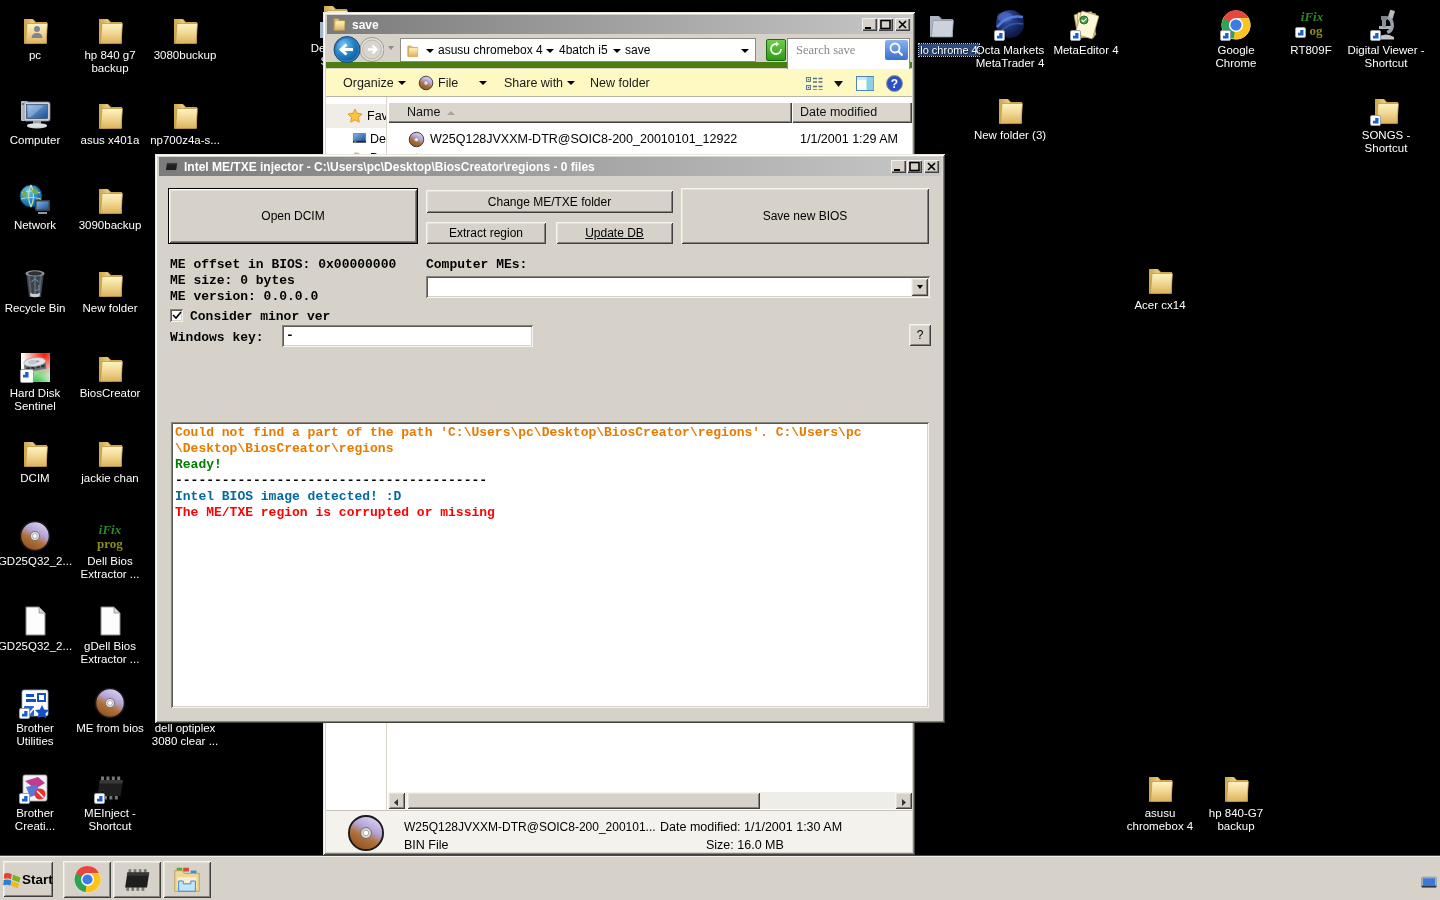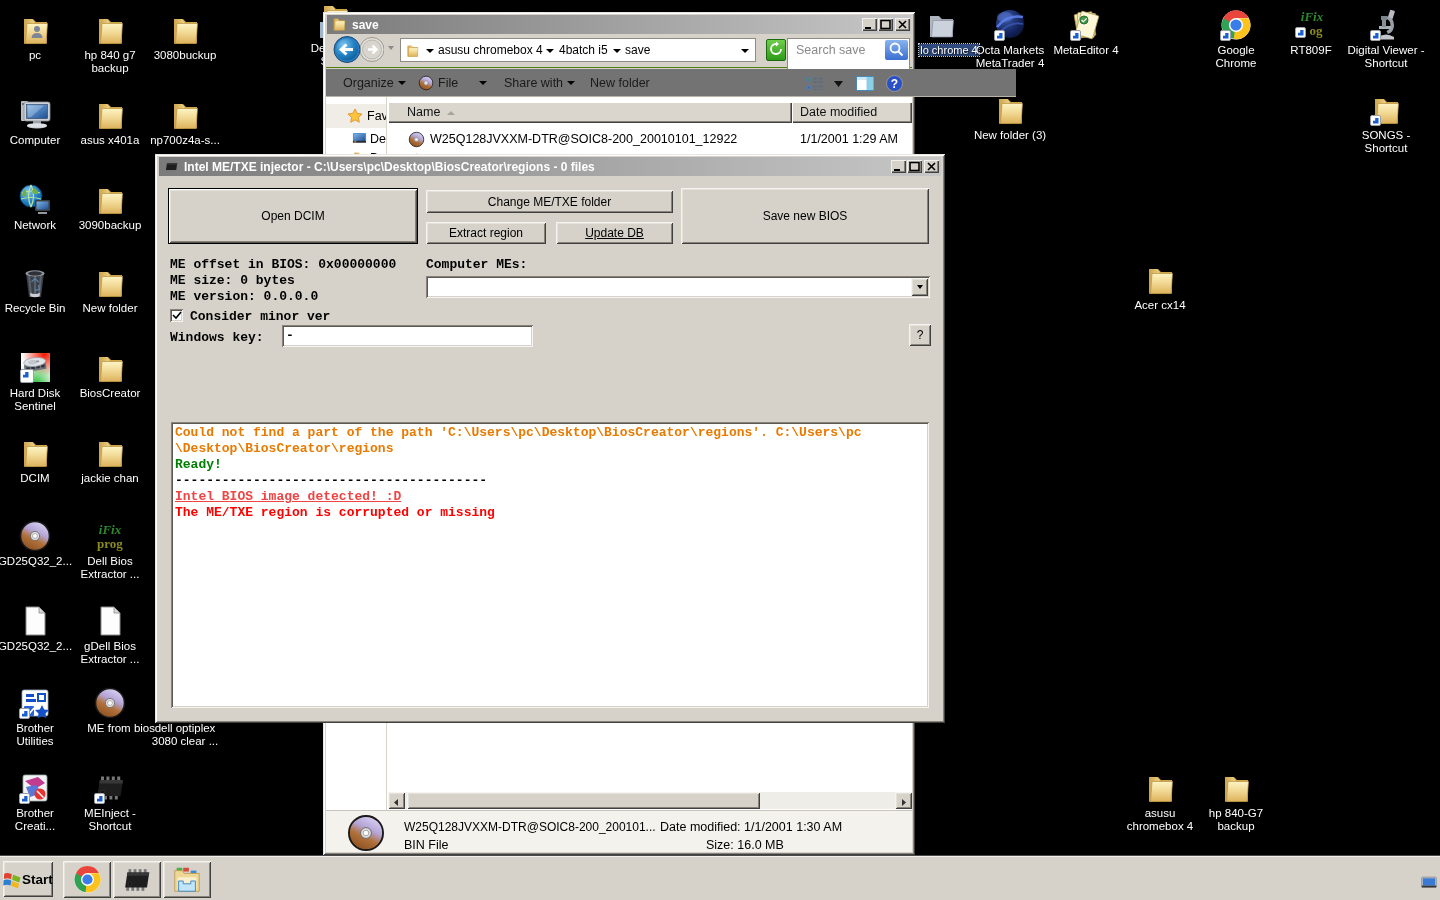--- a/index.html
+++ b/index.html
@@ -409,21 +409,21 @@
       <div class="lbl">Dell Bios<br>Extractor ...</div>
     </div>
   <div class="dicon" style="left:65px; top:604px;">
       <div class="ic">
         <svg width="34" height="34">
           <use href="#file"></use>
         </svg>
       </div>
       <div class="lbl">gDell Bios<br>Extractor ...</div>
     </div>
-  <div class="dicon" style="left:65px; top:686px;text-align:right;">
+  <div class="dicon" style="left:65px; top:686px;">
       <div class="ic">
         <svg width="34" height="34">
           <use href="#cd"></use>
         </svg>
       </div>
       <div class="lbl">ME from bios</div>
     </div>
   <div class="dicon" style="left:65px; top:771px;">
       <div class="ic">
         <svg width="34" height="34">
@@ -581,21 +581,21 @@
           <rect x="3" y="2.5" width="9" height="8" fill="none" stroke="#000" stroke-width="1.6"></rect>
         </svg>
       </div>
     <div class="tbtn" style="left:568px; top:3px;">
         <svg width="15" height="13">
           <path d="M4 3 l7 7 M11 3 l-7 7" stroke="#000" stroke-width="1.6"></path>
         </svg>
       </div>
   </div>
 
-  <div class="abs" style="left:3px; top:22px; width:586px; height:34px; background:#d6d2ca; border-bottom:1px solid #4d7c0f;">
+  <div class="abs" style="left:3px; top:22px; width:586px; height:34px; background:#d6d2ca; border-bottom:6px solid #4d7c0f;">
 
     <svg width="52" height="30" style="position:absolute; left:6px; top:1px;">
       <circle cx="40" cy="14.5" r="12" fill="#e3e1dc" stroke="#9b9890"></circle>
       <circle cx="40" cy="14.5" r="9.5" fill="#d8d5cf" stroke="#b8b5ae"></circle>
       <path d="M36 14.5 h8 M40.5 10.5 l4 4 -4 4" stroke="#fff" stroke-width="2.4" fill="none"></path>
       <circle cx="15" cy="14.5" r="13" fill="#2a7ec4" stroke="#1a4a74"></circle>
       <circle cx="15" cy="14.5" r="11" fill="url(#backgrad)"></circle>
       <path d="M21 14.5 h-11 M14.5 9.5 l-5.5 5 5.5 5" stroke="#fff" stroke-width="2.8" fill="none"></path>
     </svg>
     <span class="tri-d" style="position:absolute; left:62px; top:12px; border-top-color:#8a8a8a; border-left-width:3.5px; border-right-width:3.5px;"></span>
@@ -613,32 +613,32 @@
       <span class="tri-d" style="position:absolute;left:340px;top:10px;"></span>
     </div>
 
     <div class="abs" style="left:440px; top:5px; width:20px; height:22px; background:linear-gradient(#6fcf4a,#2f9a1a); border:1px solid #1a6a10; border-radius:2px;">
       <svg width="18" height="20">
           <path d="M9 4 a5 5 0 1 0 5 5" stroke="#fff" stroke-width="1.8" fill="none"></path>
           <path d="M9 1.5 l3 2.5 -3 2.5" fill="#fff"></path>
         </svg>
     </div>
 
-    <div class="abs" style="left:461px; top:4px; width:123px; height:40px; background:#fff; border:1px solid #8e8b84;">
+    <div class="abs" style="left:461px; top:4px; width:123px; height:40px; background:#fff; border:1px solid #8e8b84;font-family:Liberation Serif, serif;">
       <span style="position:absolute;left:8px;top:4px;font-size:12.5px;color:#8a8a8a;">Search save</span>
       <div class="abs" style="right:1px; top:1px; width:23px; height:20px; background:linear-gradient(#8ab4ee,#3a6fd0); border-radius:2px;">
         <svg width="23" height="20">
             <circle cx="10" cy="8" r="4.5" fill="none" stroke="#fff" stroke-width="1.8"></circle>
             <path d="M13.5 11.5 l4 4" stroke="#fff" stroke-width="2"></path>
           </svg>
       </div>
     </div>
   </div>
 
-  <div class="abs" style="left:3px; top:57px; width:690px; height:28px; background:#737373; border-bottom:1px solid #b8b4aa; font-size:12.5px; color:#1a1a1a;">
+  <div class="abs" style="left:3px; top:57px; width:586px; height:28px; background:#fef9c3; border-bottom:1px solid #b8b4aa; font-size:12.5px; color:#1a1a1a;">
     <span style="position:absolute;left:17px;top:7px;">Organize</span>
       <span class="tri-d" style="position:absolute;left:72px;top:12px;"></span>
     <svg width="16" height="16" viewBox="0 0 34 34" style="position:absolute;left:92px;top:6px;">
         <use href="#cd"></use>
       </svg>
     <span style="position:absolute;left:112px;top:7px;">File</span>
       <span class="tri-d" style="position:absolute;left:153px;top:12px;"></span>
     <span style="position:absolute;left:178px;top:7px;">Share with</span>
       <span class="tri-d" style="position:absolute;left:241px;top:12px;"></span>
     <span style="position:absolute;left:264px;top:7px;">New folder</span>
@@ -783,21 +783,21 @@
   <div class="sunken" style="left:127px; top:171px; width:251px; height:22px;">
     <span class="mono" style="position:absolute;left:4px;top:3px;font-size:13px;">-</span>
   </div>
   <div class="btn3d" style="left:754px; top:170px; width:22px; height:22px; font-size:12px;">?</div>
 
   <div class="sunken" style="left:16px; top:254px; width:758px; height:286px;margin-top:14px;">
     <div class="mono" style="position:absolute; left:4px; top:3px; font-size:13px; line-height:16px; white-space:pre;"><span style="color:#e87a00;">Could not find a part of the path 'C:\Users\pc\Desktop\BiosCreator\regions'. C:\Users\pc
 \Desktop\BiosCreator\regions</span>
 <span style="color:#008000;">Ready!</span>
 <span style="color:#000;">----------------------------------------</span>
-<span style="color:#ef4444;text-decoration:underline;">Intel BIOS image detected! :D</span>
+<span style="color:#0369a1;">Intel BIOS image detected! :D</span>
 <span style="color:#f00;">The ME/TXE region is corrupted or missing</span></div>
   </div>
 </div>
 <div id="taskbar" class="abs" style="left:0; top:855px; width:1440px; height:45px; background:#d6d2ca; border-top:1px solid #4a4a4a; box-shadow: inset 0 1px 0 #f1efeb; z-index:5;">
   <div class="btn3d" style="left:3px; top:5px; width:50px; height:36px;">
     <svg width="18" height="18" viewBox="0 0 22 22">
         <use href="#winflag"></use>
       </svg>
     <span style="font-weight:bold; font-size:13.5px; margin-left:1px;">Start</span>
   </div>

